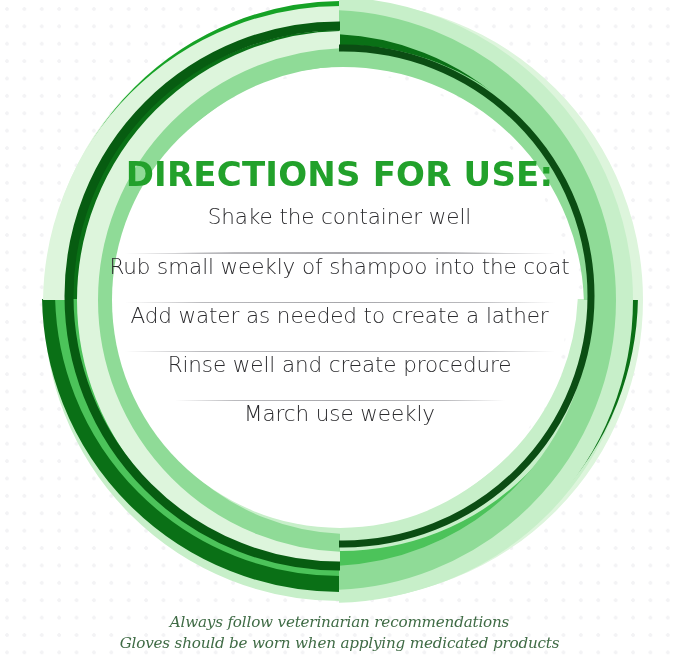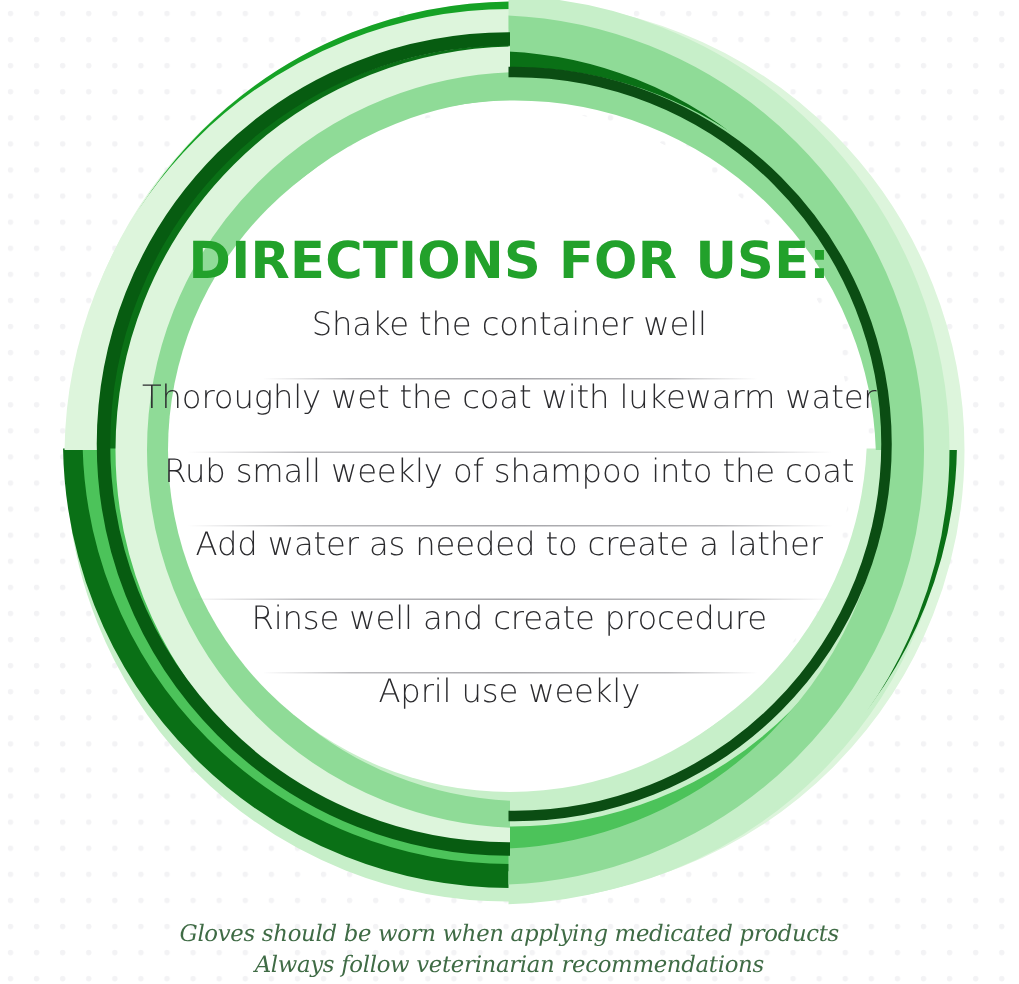--- a/index.html
+++ b/index.html
@@ -181,45 +181,42 @@
 
     <div class="title">DIRECTIONS FOR USE:</div>
 
     <div class="steps">
 
       <div class="step">
         <span class="step-text">Shake the container well</span>
       </div>
       <div class="divider"></div>
 
-      <div class="step">
-        <span class="step-text">Thoroughly wet the coat with lukewarm water</span>
-      </div>
       <div class="divider wide"></div>
 
       <div class="step">
         <span class="step-text">Rub small weekly of shampoo into the coat</span>
       </div>
       <div class="divider wide"></div>
 
       <div class="step">
         <span class="step-text">Add water as needed to create a lather</span>
       </div>
       <div class="divider wide"></div>
 
       <div class="step">
         <span class="step-text">Rinse well and create procedure</span>
       </div>
       <div class="divider"></div>
 
       <div class="step">
-        <span class="step-text">April use weekly</span>
+        <span class="step-text">March use weekly</span>
       </div>
 
     </div>
 
     <div class="footer">
+      <div class="footer-line">Always follow veterinarian recommendations</div>
       <div class="footer-line">Gloves should be worn when applying medicated products</div>
-      <div class="footer-line">Always follow veterinarian recommendations</div>
     </div>
 
   </div>
 </div>
 
 </body></html>

